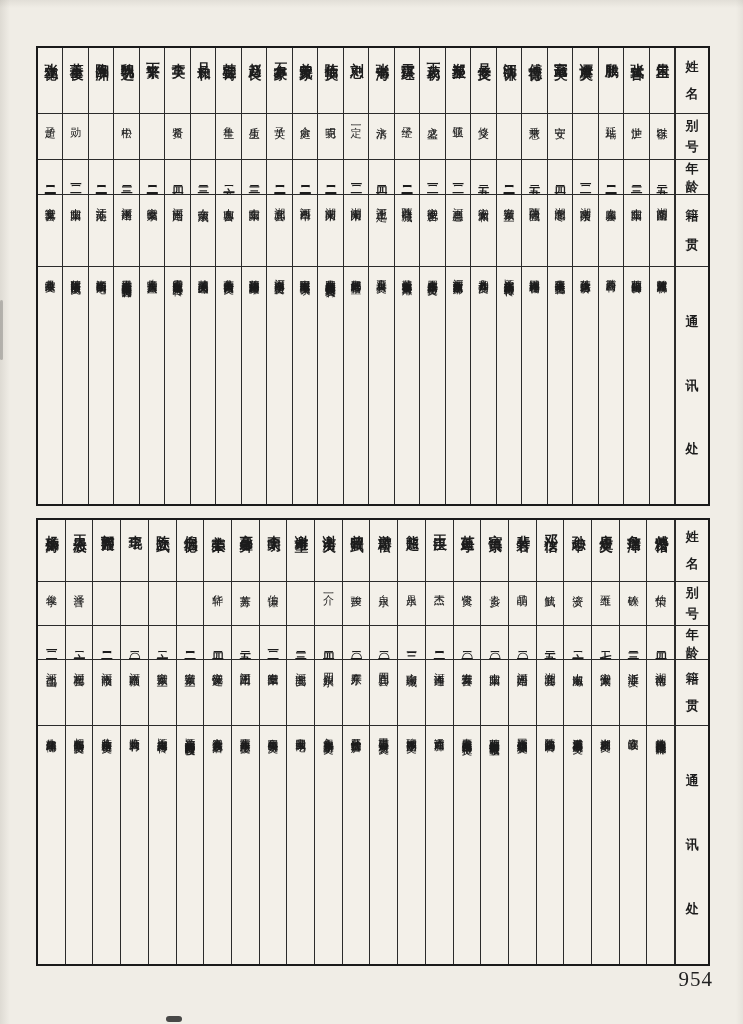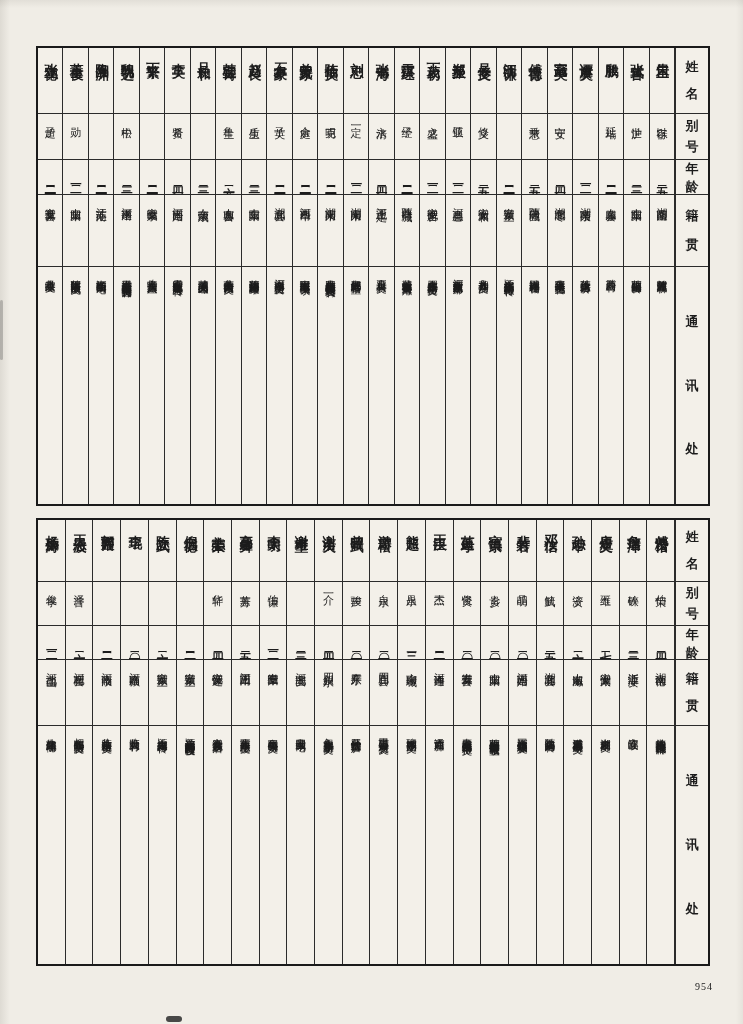--- a/index.html
+++ b/index.html
@@ -72,21 +72,21 @@
   .hcell{
     display:flex;flex-direction:column;justify-content:space-evenly;align-items:center;
     border-bottom:1px solid #2b2b2b;box-sizing:border-box;
     font-size:13px;font-weight:700;flex:0 0 auto;
   }
   .hcell.h-address{flex:1 1 auto;border-bottom:none;}
   .hchar{display:block;}
 
   .page-number{
     position:absolute;right:30px;bottom:32px;
-    font-size:10px;letter-spacing:1px;color:#222;
+    font-size:21px;letter-spacing:1px;color:#222;
     font-family:"Liberation Serif","DejaVu Serif",serif;
   }
   .artifact{position:absolute;background:#2a2a2a;border-radius:3px;opacity:.85;}
   .artifact-1{left:166px;bottom:2px;width:16px;height:6px;}
   .artifact-2{left:0;top:300px;width:3px;height:60px;opacity:.25;}
 </style>
 </head>
 <body>
 
 <div class="page">

